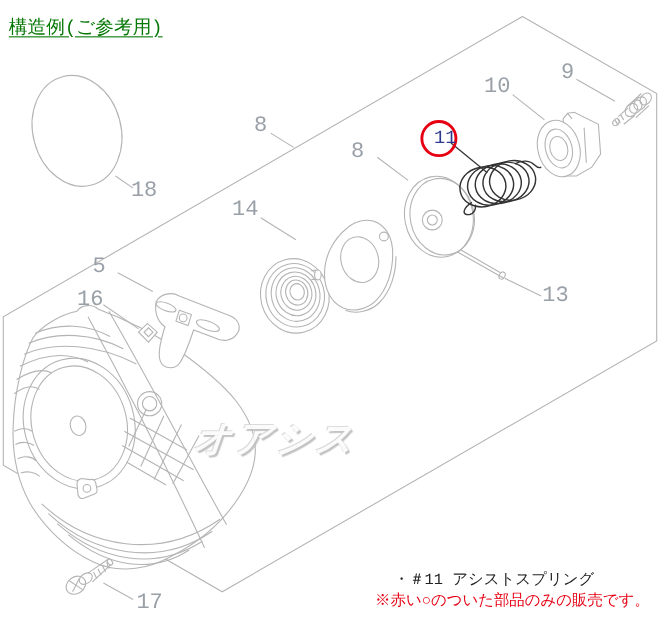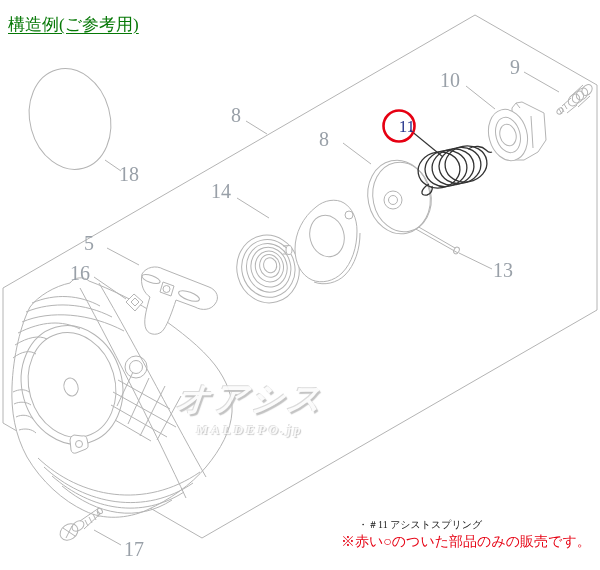--- a/index.html
+++ b/index.html
@@ -1,38 +1,38 @@
 <!DOCTYPE html>
 <html style="--title_green: #067806; --line_gray: #b4b4b4; --label_gray: #99a0a8; --highlight_red: #e60012; --part11_blue: #2b3a8f; --note_red: #e60012; --text_black: #222222; --spring_black: #333333;"><head>
 <meta charset="utf-8">
 <style>
   html,body{margin:0;padding:0;background:#fff;}
   #stage{position:relative;width:600px;height:570px;background:#fff;overflow:hidden;
-         font-family:Liberation Serif, serif;}
+         font-family:Liberation Mono, monospace;}
   #stage svg{position:absolute;left:0;top:0;}
   .ln{fill:none;stroke:var(--line_gray);stroke-width:1;}
   .wh{fill:#fff;stroke:var(--line_gray);stroke-width:1;}
   .blk{fill:none;stroke:var(--spring_black);stroke-width:1.3;}
   .lead{stroke:var(--line_gray);stroke-width:1;}
   .lead-blk{stroke:var(--spring_black);stroke-width:1.1;}
   .hl{fill:none;stroke:var(--highlight_red);stroke-width:2.6;}
   .plabel{position:absolute;color:var(--label_gray);font-size:20px;line-height:1;
           letter-spacing:0;}
   .plabel.blue{color:var(--part11_blue);font-size:17px;width:32px;text-align:center;}
   #title{position:absolute;left:8px;top:13px;color:var(--title_green);font-size:17px;
          text-decoration:underline;text-underline-offset:3px;}
   #wm{position:absolute;left:140px;top:376px;width:220px;text-align:center;
       pointer-events:none;opacity:.9;}
   #wm .wm1{display:block;font-size:34px;font-weight:bold;font-style:italic;letter-spacing:2px;
       color:#fbfbfb;text-shadow:2px 2px 1px #bdbdbd,-1px -1px 0 #d8d8d8;transform:skewX(-6deg);}
   #wm .wm2{display:block;margin-top:0px;font-size:13px;font-weight:bold;font-style:italic;
       letter-spacing:3px;color:#fafafa;text-shadow:1px 1px 1px #c2c2c2,-1px -1px 0 #ddd;}
   #legend{position:absolute;left:341px;top:517px;white-space:nowrap;}
   #legend .l1{font-size:12.5px;color:var(--text_black);margin-left:6px;}
-  #legend .l2{font-size:10px;color:var(--text_black);margin-left:17px;margin-top:1px;}
+  #legend .l2{font-size:14px;color:var(--text_black);margin-left:17px;margin-top:1px;}
   #legend .l3{font-size:14px;color:var(--note_red);margin-top:1px;}
 </style>
 </head>
 <body>
 
 <div id="stage">
 
   <svg width="600" height="570" viewBox="0 0 600 570">
 
     <g>
@@ -185,21 +185,20 @@
   <span class="plabel" style="left:319px;top:129px;">8</span>
   <span class="plabel" style="left:493px;top:260px;">13</span>
   <span class="plabel" style="left:211px;top:181px;">14</span>
   <span class="plabel" style="left:84px;top:233px;">5</span>
   <span class="plabel" style="left:70px;top:263px;">16</span>
   <span class="plabel" style="left:124px;top:539px;">17</span>
   <span class="plabel" style="left:119px;top:164px;">18</span>
 
   <div id="wm">
     <span class="wm1">オアシス</span>
-    <span class="wm2">MALDEPO.jp</span>
   </div>
 
   <div id="legend">
     <div class="l2">・＃11 アシストスプリング</div>
     <div class="l3">※赤い○のついた部品のみの販売です。</div>
   </div>
 
 </div>
 
 </body></html>

